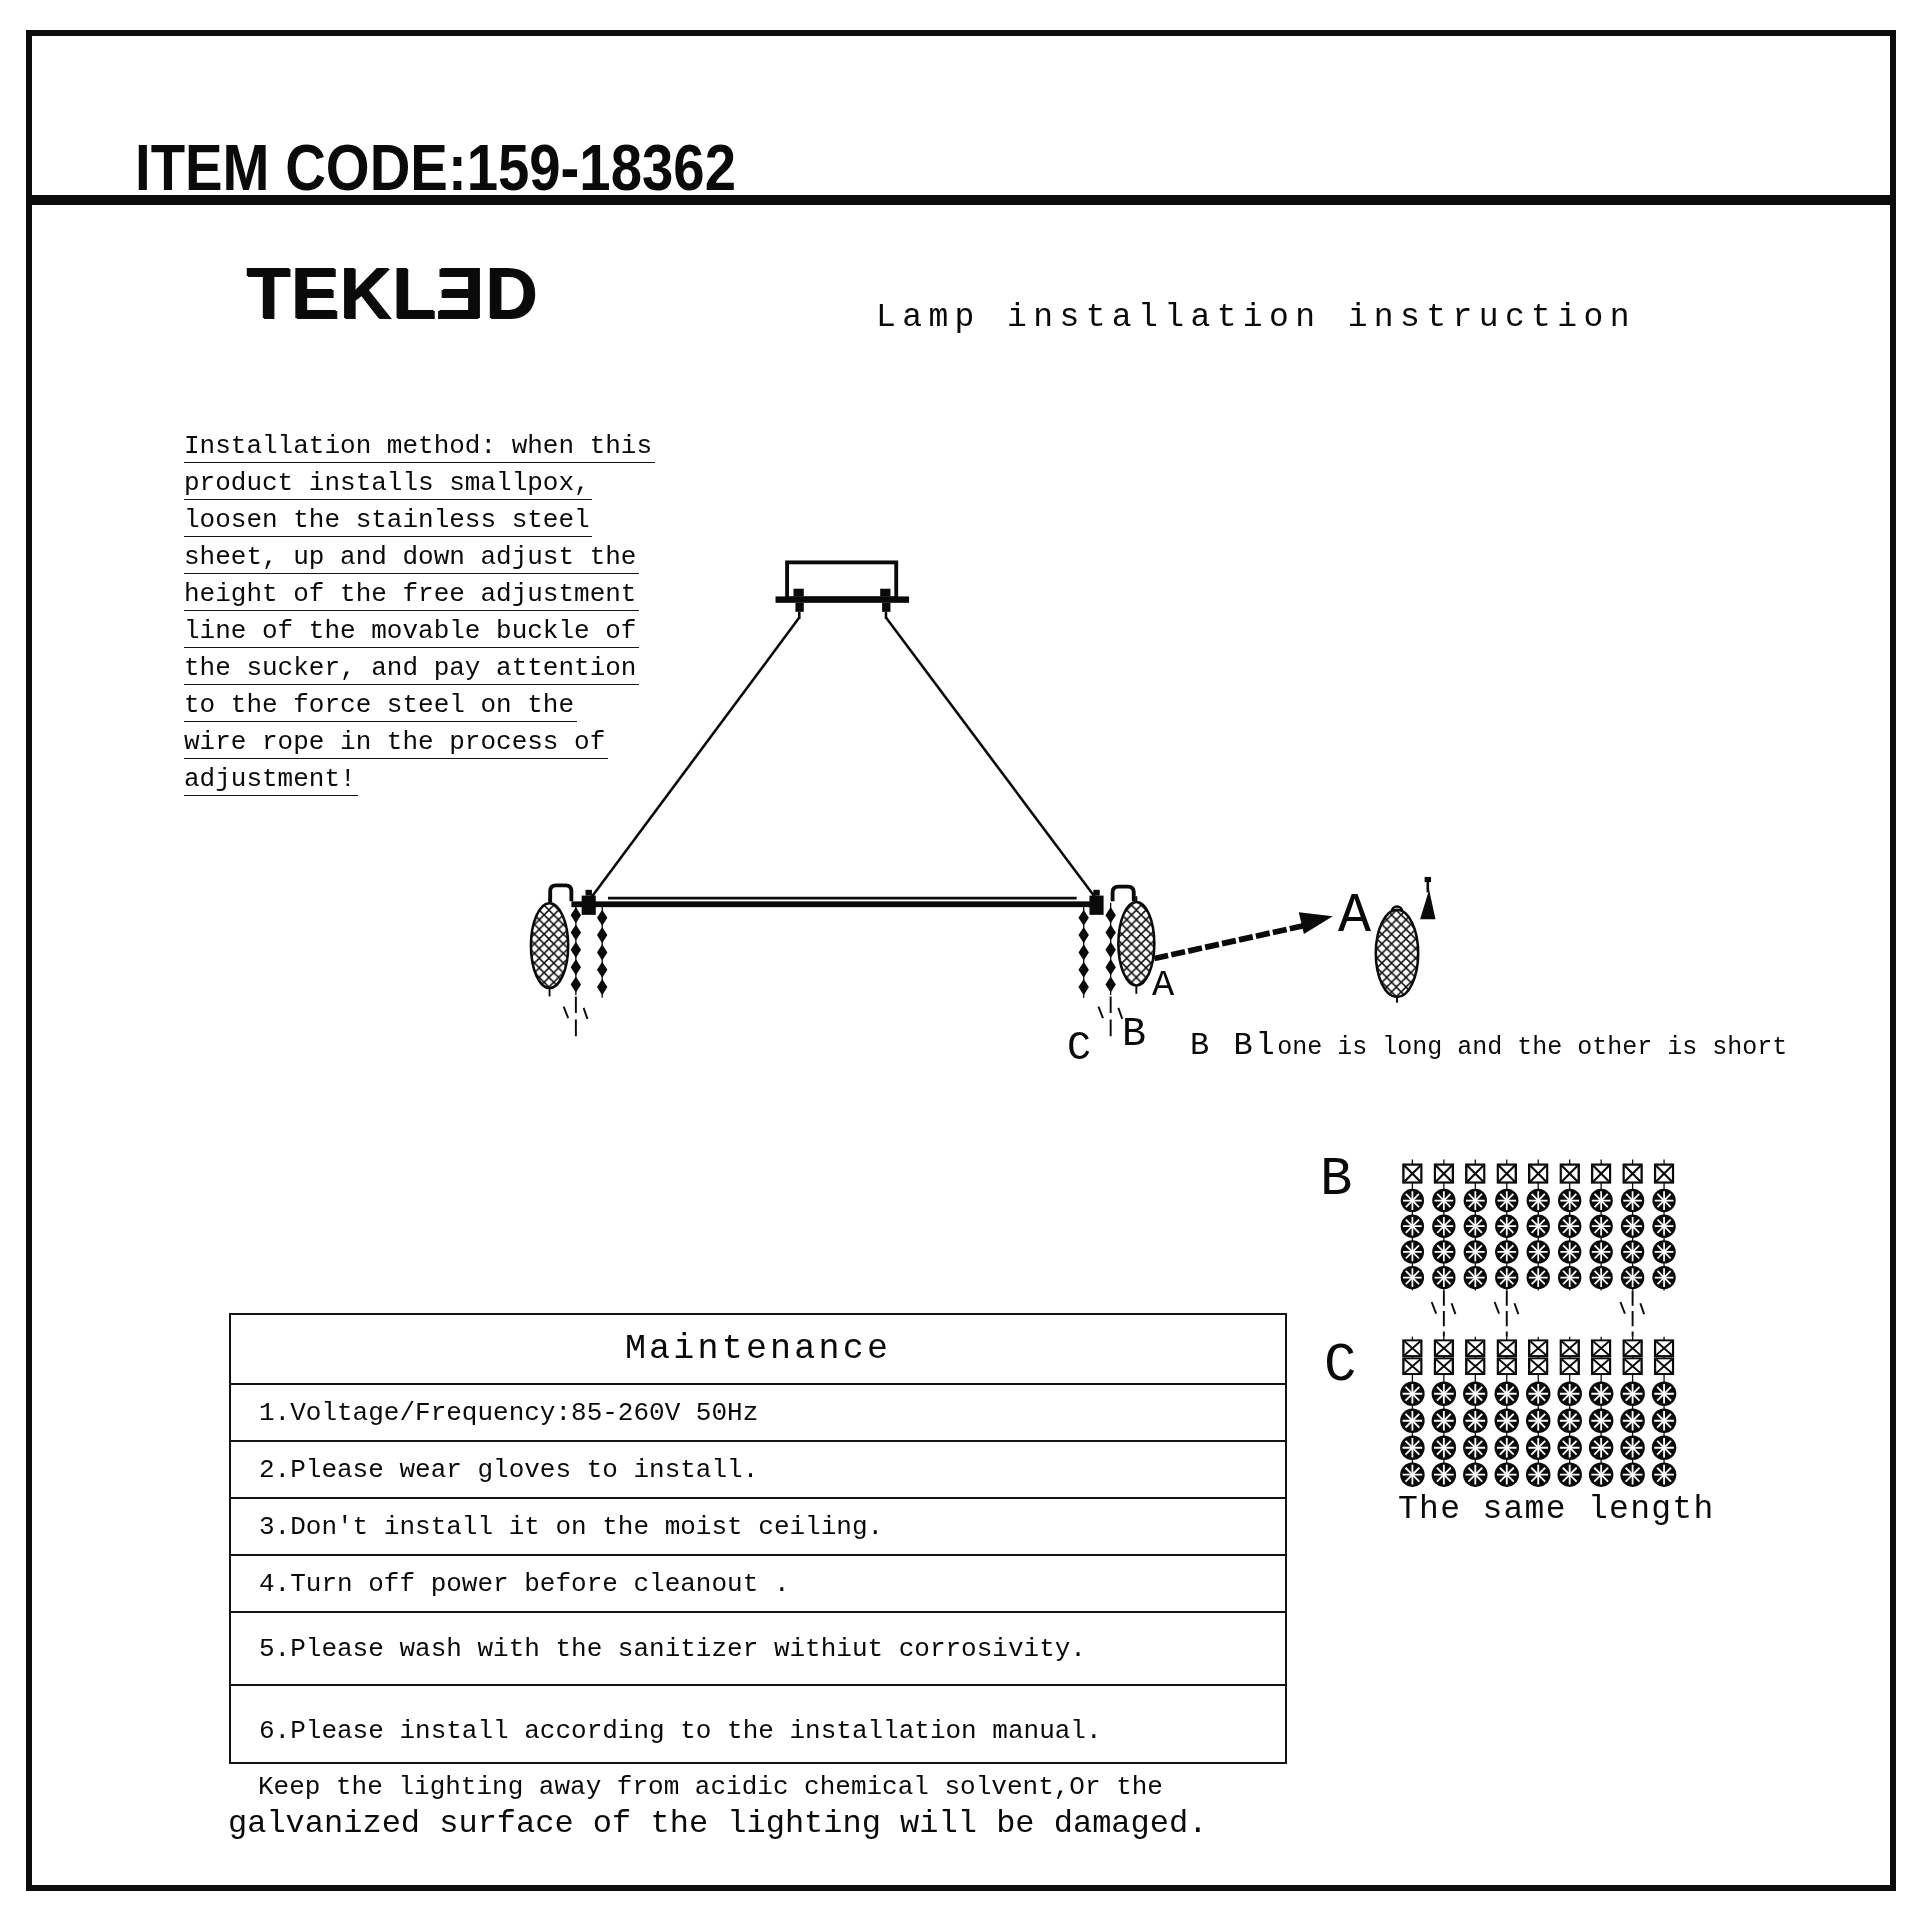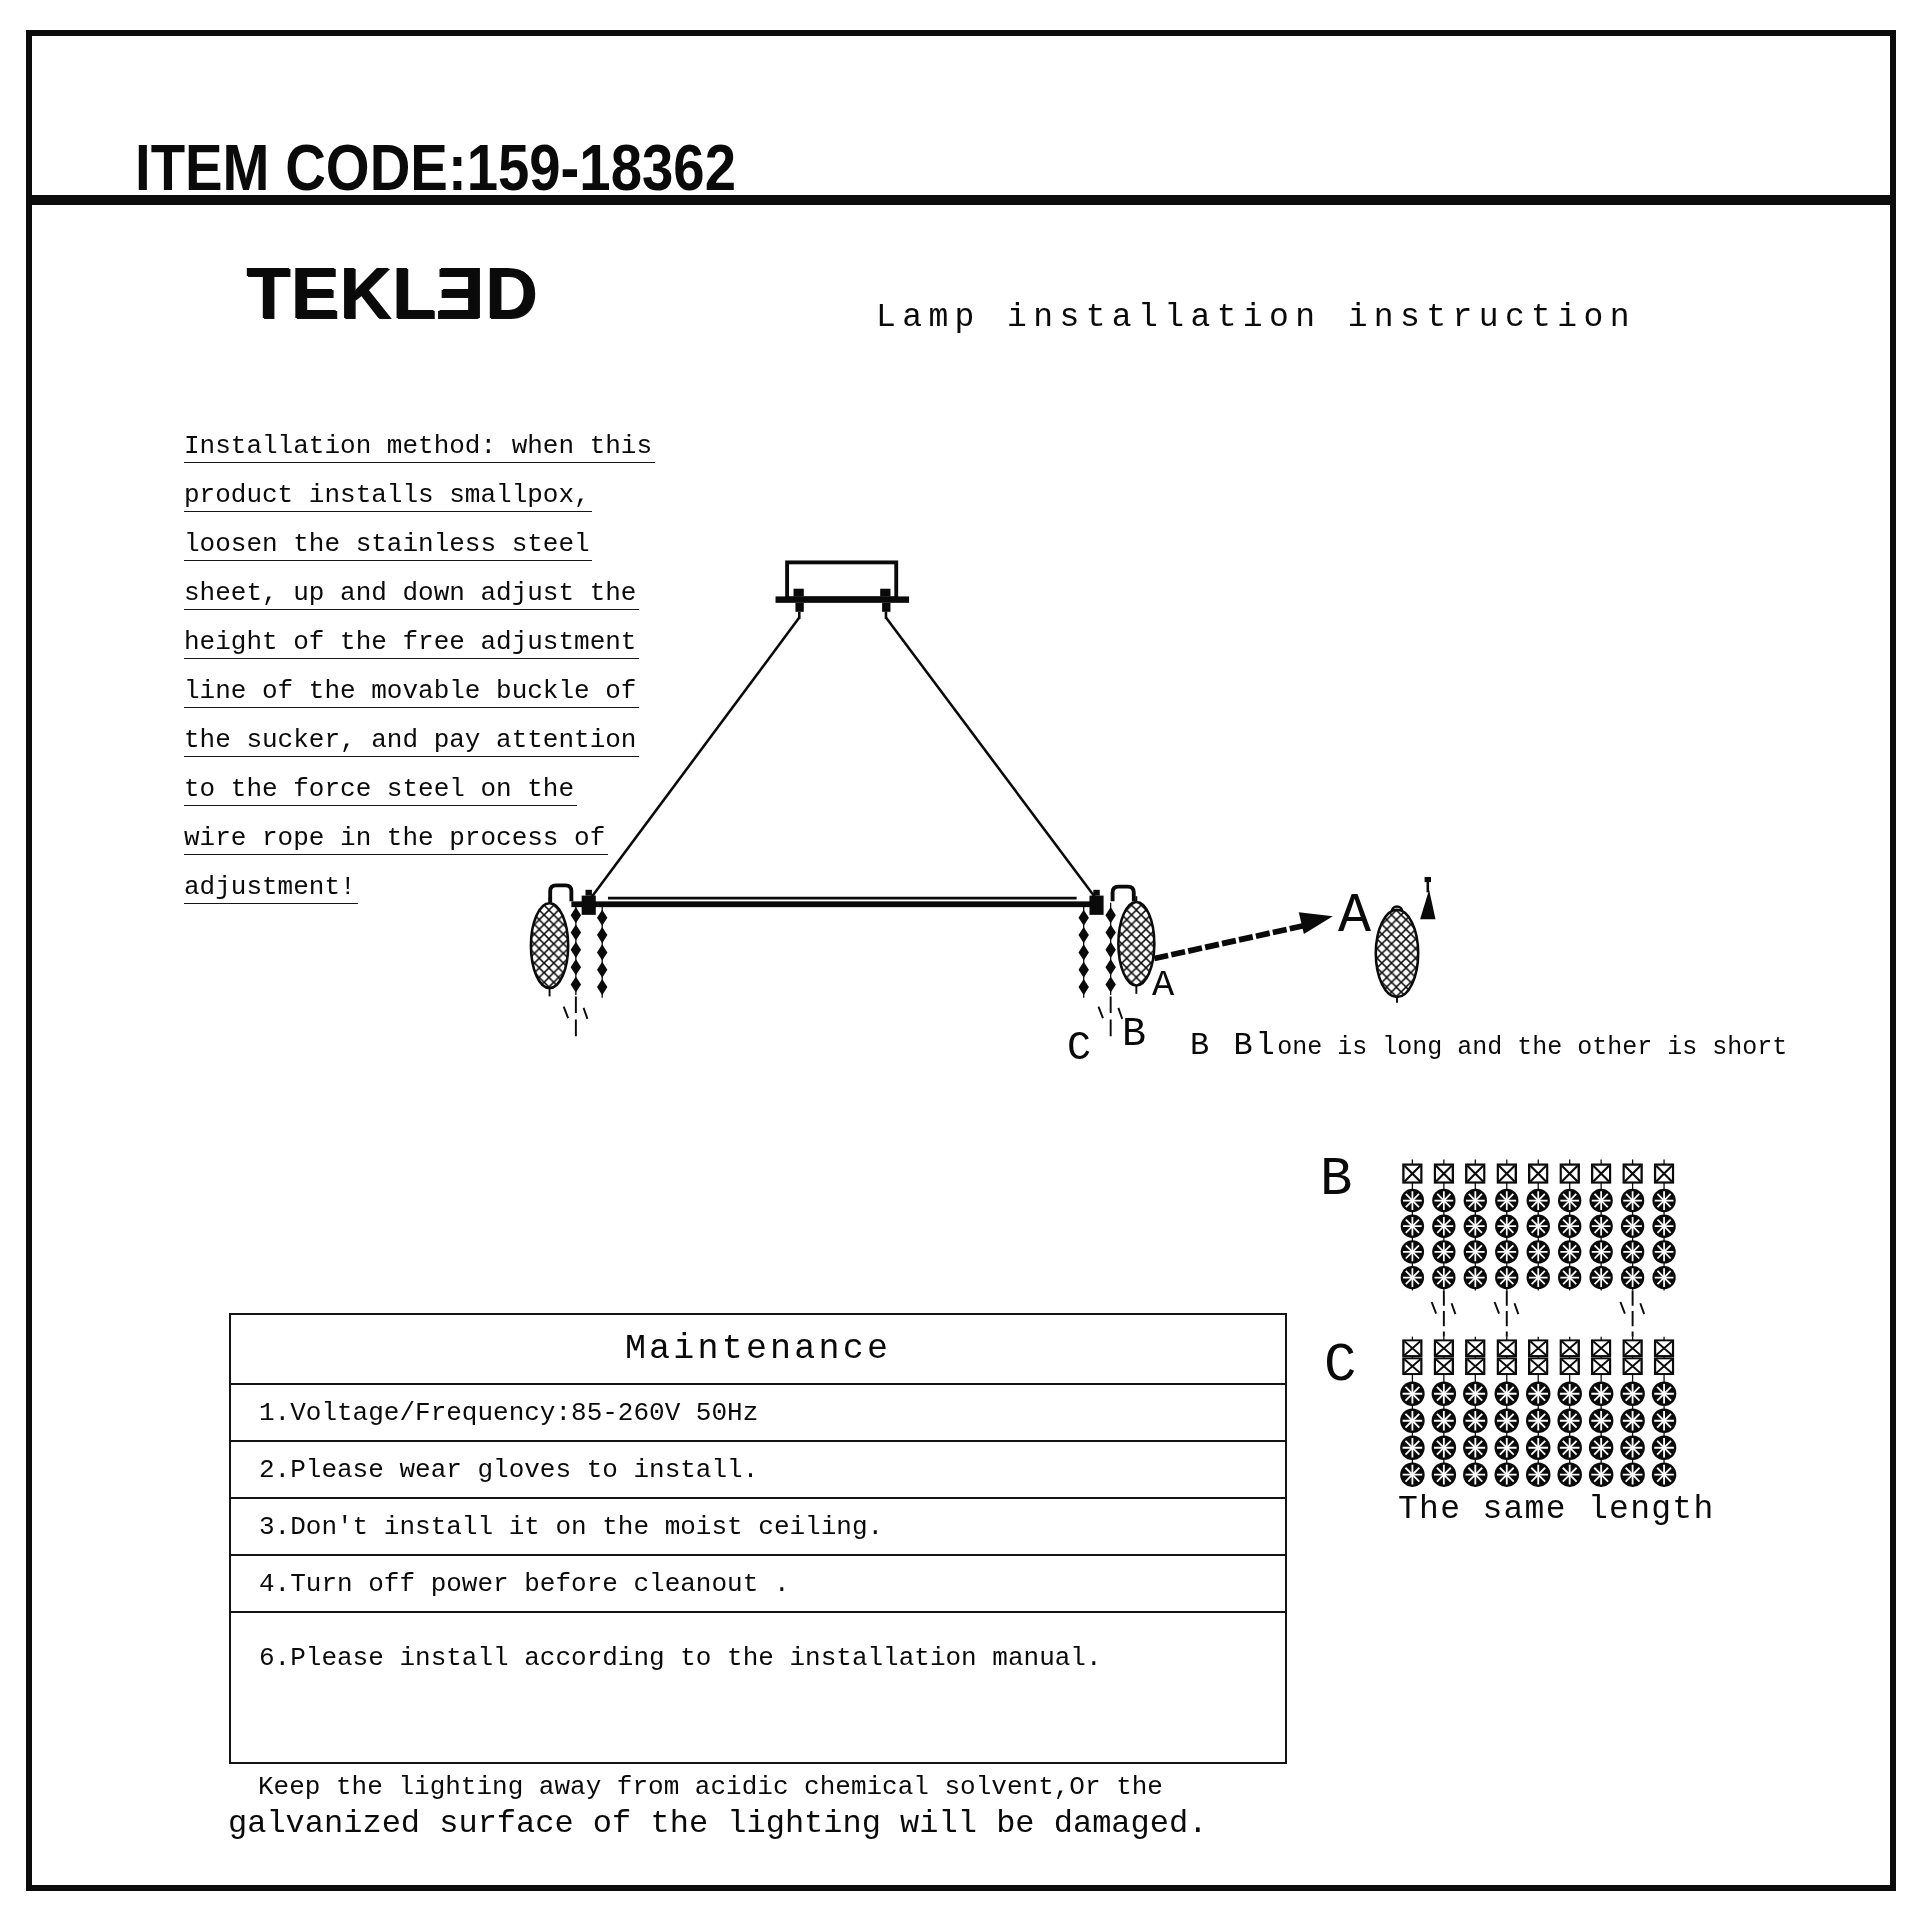--- a/index.html
+++ b/index.html
@@ -14,21 +14,21 @@
              font-size:64px;letter-spacing:0px;transform:scaleX(0.88);transform-origin:left top;white-space:nowrap;}
   
   .logo{left:246px;top:252px;font-family:"Liberation Sans",sans-serif;font-weight:900;font-size:72px;
         letter-spacing:0.6px;white-space:nowrap;text-shadow:1.3px 1.3px 0 #111;}
   .logo .mirror{display:inline-block;transform:scaleX(-1);}
   
   .doc-title{left:876px;top:299px;font-size:33px;letter-spacing:6.4px;white-space:nowrap;}
   
   .install-note{left:184px;top:431px;}
   .install-line{display:table;font-size:26px;line-height:31px;border-bottom:1.9px solid #161616;
-                margin-bottom:17px;padding:0 2.6px 0 0;white-space:pre;}
+                margin-bottom:5px;padding:0 2.6px 0 0;white-space:pre;}
   
   .t{white-space:pre;}
   .lbl-detail-a{left:1338px;top:885px;font-size:55px;}
   .lbl-a{left:1152px;top:964px;font-size:37px;}
   .lbl-b{left:1122px;top:1012px;font-size:40px;}
   .lbl-c{left:1067px;top:1026px;font-size:40px;}
   .note-b{left:1190px;top:1027px;white-space:nowrap;}
   .note-b .big{font-size:32px;letter-spacing:2.6px;}
   .note-b .small{font-size:25px;}
   .lbl-section-b{left:1320px;top:1149px;font-size:54px;}
@@ -374,20 +374,21 @@
   <div class="abs t lbl-section-c">C</div>
   <div class="abs t caption-same-length">The same length</div>
 
   <div class="abs maint">
     <div class="maint-title">Maintenance</div>
     <div id="maint-rows">
         <div class="maint-row" style="height: 57px;">1.Voltage/Frequency:85-260V 50Hz</div>
         <div class="maint-row" style="height: 57px;">2.Please wear gloves to install.</div>
         <div class="maint-row" style="height: 57px;">3.Don't install it on the moist ceiling.</div>
         <div class="maint-row" style="height: 57px;">4.Turn off power before cleanout .</div>
+        <div class="maint-row" style="height: 73px;">5.Please wash with the sanitizer withiut corrosivity.</div>
         <div class="maint-row" style="height: 91px;">6.Please install according to the installation manual.</div>
       </div>
   </div>
 
   <div class="abs t footer-1">Keep the lighting away from acidic chemical solvent,Or the</div>
   <div class="abs t footer-2">galvanized surface of the lighting will be damaged.</div>
 
 </div>
 
 

